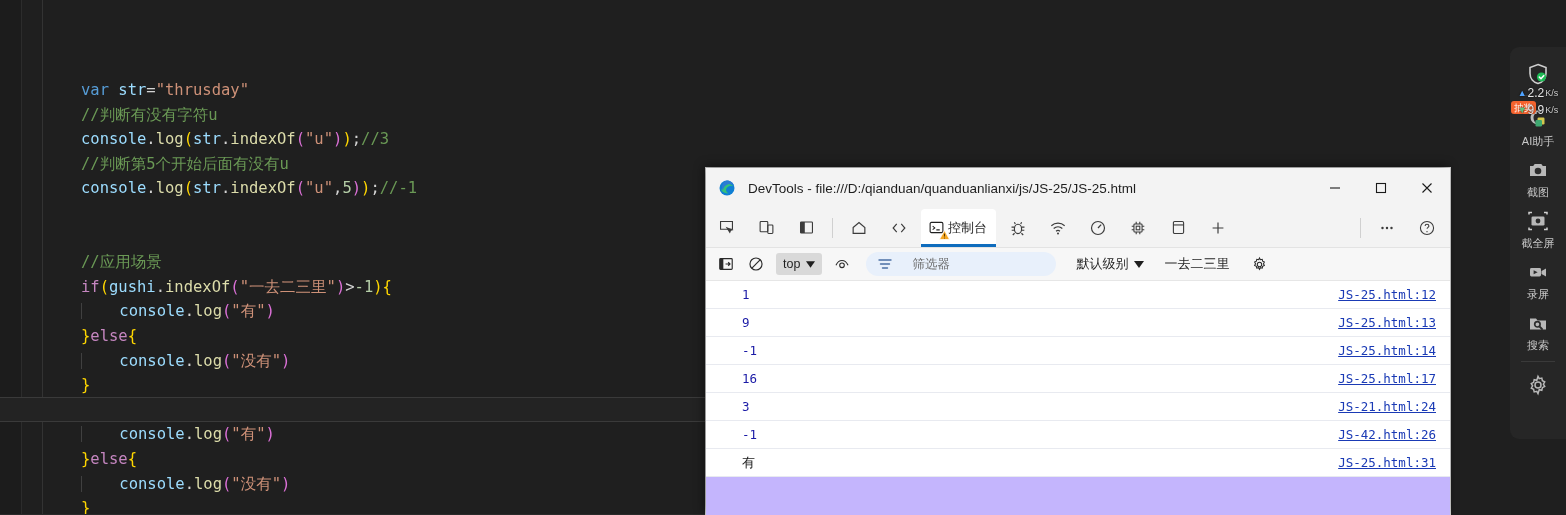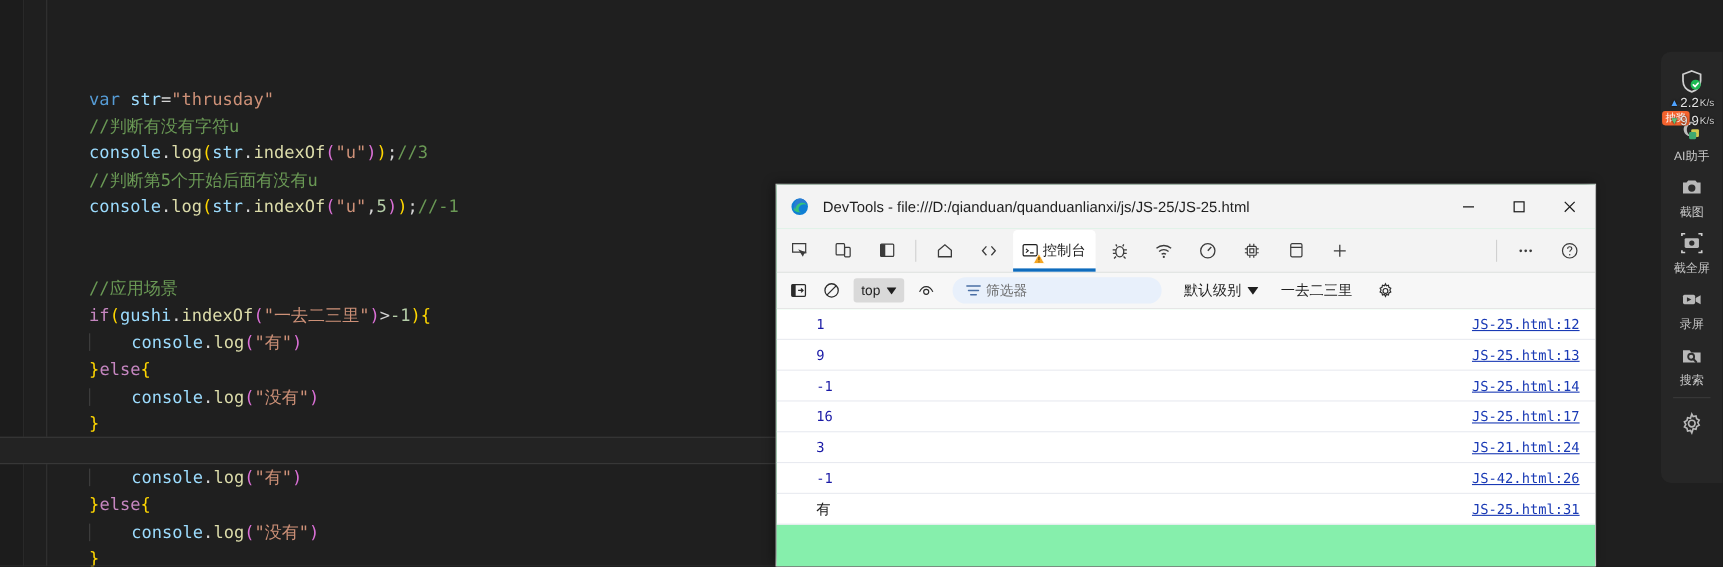--- a/index.html
+++ b/index.html
@@ -56,21 +56,21 @@
   }
   .editor-bottom-rule {
     position: absolute; left: 0; top: 514px; width: 706px; height: 1px;
     background: #2a2a2a;
   }
 
   
   .devtools {
     position: absolute; left: 706px; top: 168px;
     width: 744px; height: 347px;
-    background: #86efac;
+    background: #c4b5fd;
     box-shadow: -2px -2px 10px rgba(0,0,0,.45), 0 0 0 1px #d8d8d8;
     overflow: hidden;
   }
   .dt-titlebar {
     height: 40px; background: #f3f3f3;
     display: flex; align-items: center; position: relative;
   }
   .dt-edge-logo { margin-left: 12px; width: 18px; height: 18px; flex: 0 0 auto; }
   .dt-title {
     margin-left: 12px; font-size: 13.5px; color: #1f1f1f;
@@ -114,21 +114,21 @@
   .cb-btn {
     width: 28px; height: 26px; display: flex; align-items: center;
     justify-content: center; color: #3b3b3b; flex: 0 0 auto;
   }
   .ctx-select {
     display: flex; align-items: center; gap: 6px; height: 22px;
     padding: 0 7px; background: #d9d9d9; border-radius: 3px;
     font-size: 12.5px; color: #1f1f1f; margin: 4px 4px; flex: 0 0 auto;
   }
   .filter-box {
-    display: flex; align-items: center; gap: 4px; height: 24px;
+    display: flex; align-items: center; gap: 20px; height: 24px;
     background: #e8f0fb; border-radius: 12px; padding: 0 12px;
     width: 190px; margin-left: 8px; flex: 0 0 auto;
   }
   .filter-ph { font-size: 12.5px; color: #6a6a6a; }
   .level-select {
     display: flex; align-items: center; gap: 6px; font-size: 13px;
     color: #1f1f1f; margin-left: 18px; flex: 0 0 auto;
   }
   .issues-text { font-size: 13px; color: #1f1f1f; margin-left: 18px; flex: 0 0 auto; }
   .cb-gear { margin-left: 14px; }

